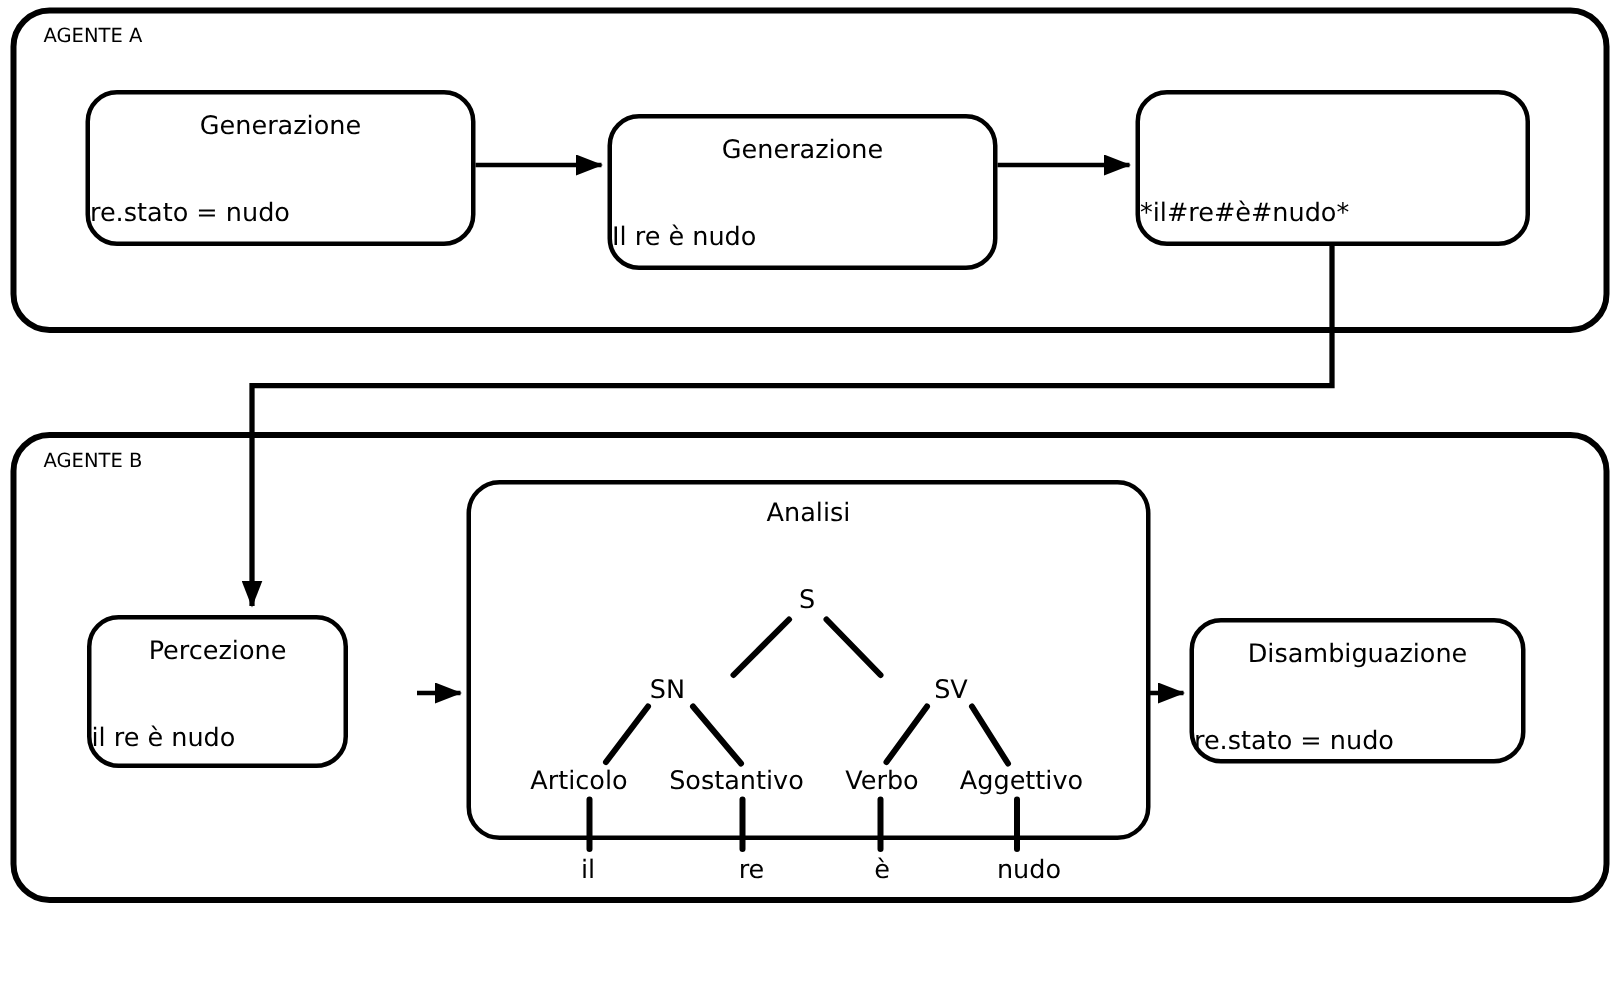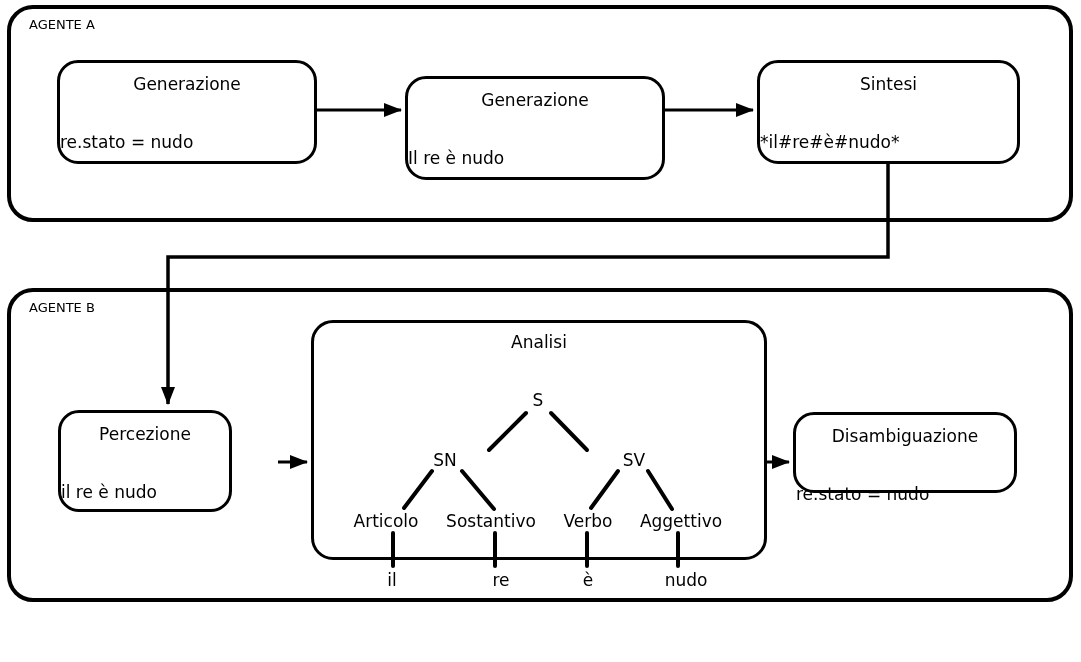--- a/index.html
+++ b/index.html
@@ -124,30 +124,29 @@
     <div class="title">Generazione</div>
     <div class="content">re.stato = nudo</div>
   </div>
 
   <div class="box" style="left:405px; top:60px; width:260px; height:104px;margin-top:16px;">
     <div class="title">Generazione</div>
     <div class="content">Il re è nudo</div>
   </div>
 
   <div class="box" style="left:757px; top:60px; width:263px; height:104px;">
-    <div class="title">Sintesi</div>
     <div class="content">*il#re#è#nudo*</div>
   </div>
 
   <div class="box" style="left:58px; top:410px; width:174px; height:102px;">
     <div class="title">Percezione</div>
     <div class="content">il re è nudo</div>
   </div>
 
-  <div class="box" style="left:793px; top:412px; width:224px; height:81px;">
+  <div class="box" style="left:793px; top:412px; width:224px; height:97px;">
     <div class="title">Disambiguazione</div>
     <div class="content">re.stato = nudo</div>
   </div>
 
   <div class="analisi-box">
     <div class="analisi-title">Analisi</div>
 
     <svg class="tree-svg" width="449" height="280" viewBox="0 0 449 280">
       <g stroke="#000" stroke-width="4" stroke-linecap="round">
         <line x1="212" y1="90" x2="175" y2="127"></line>

